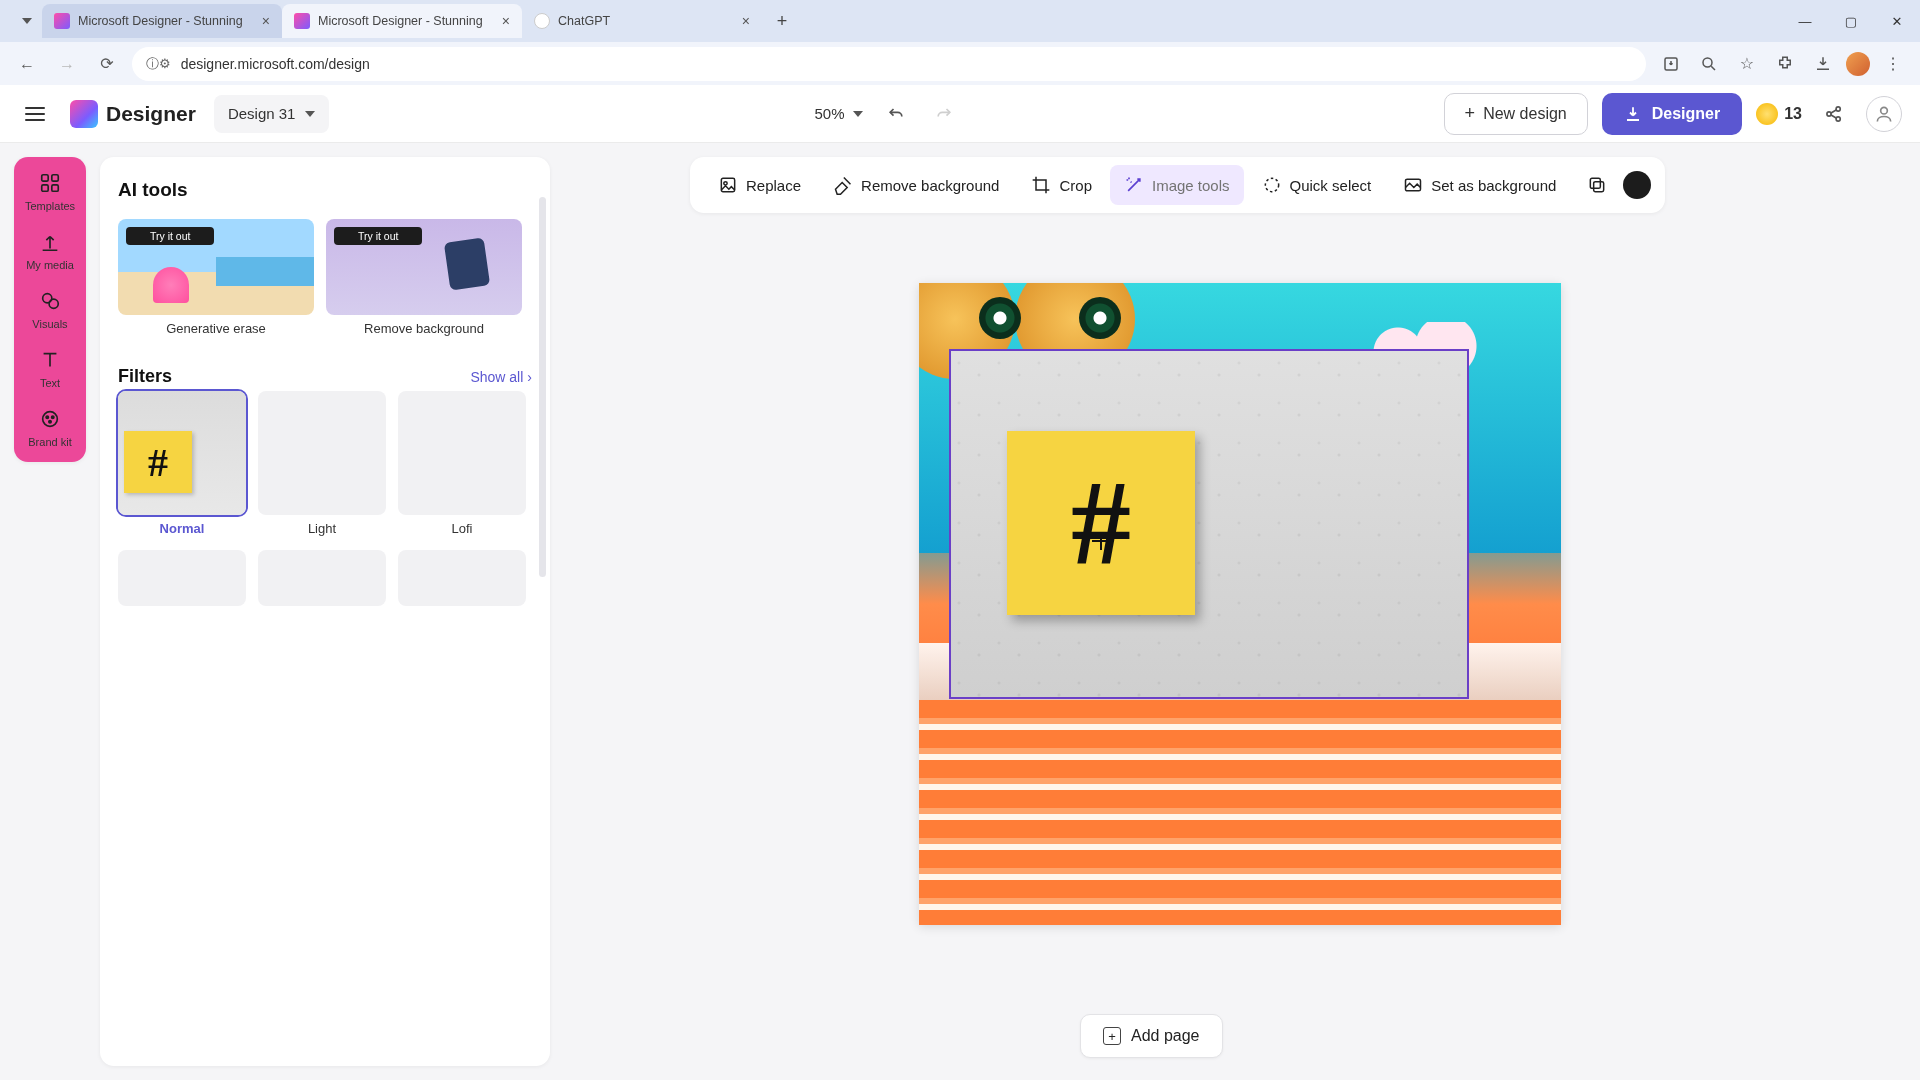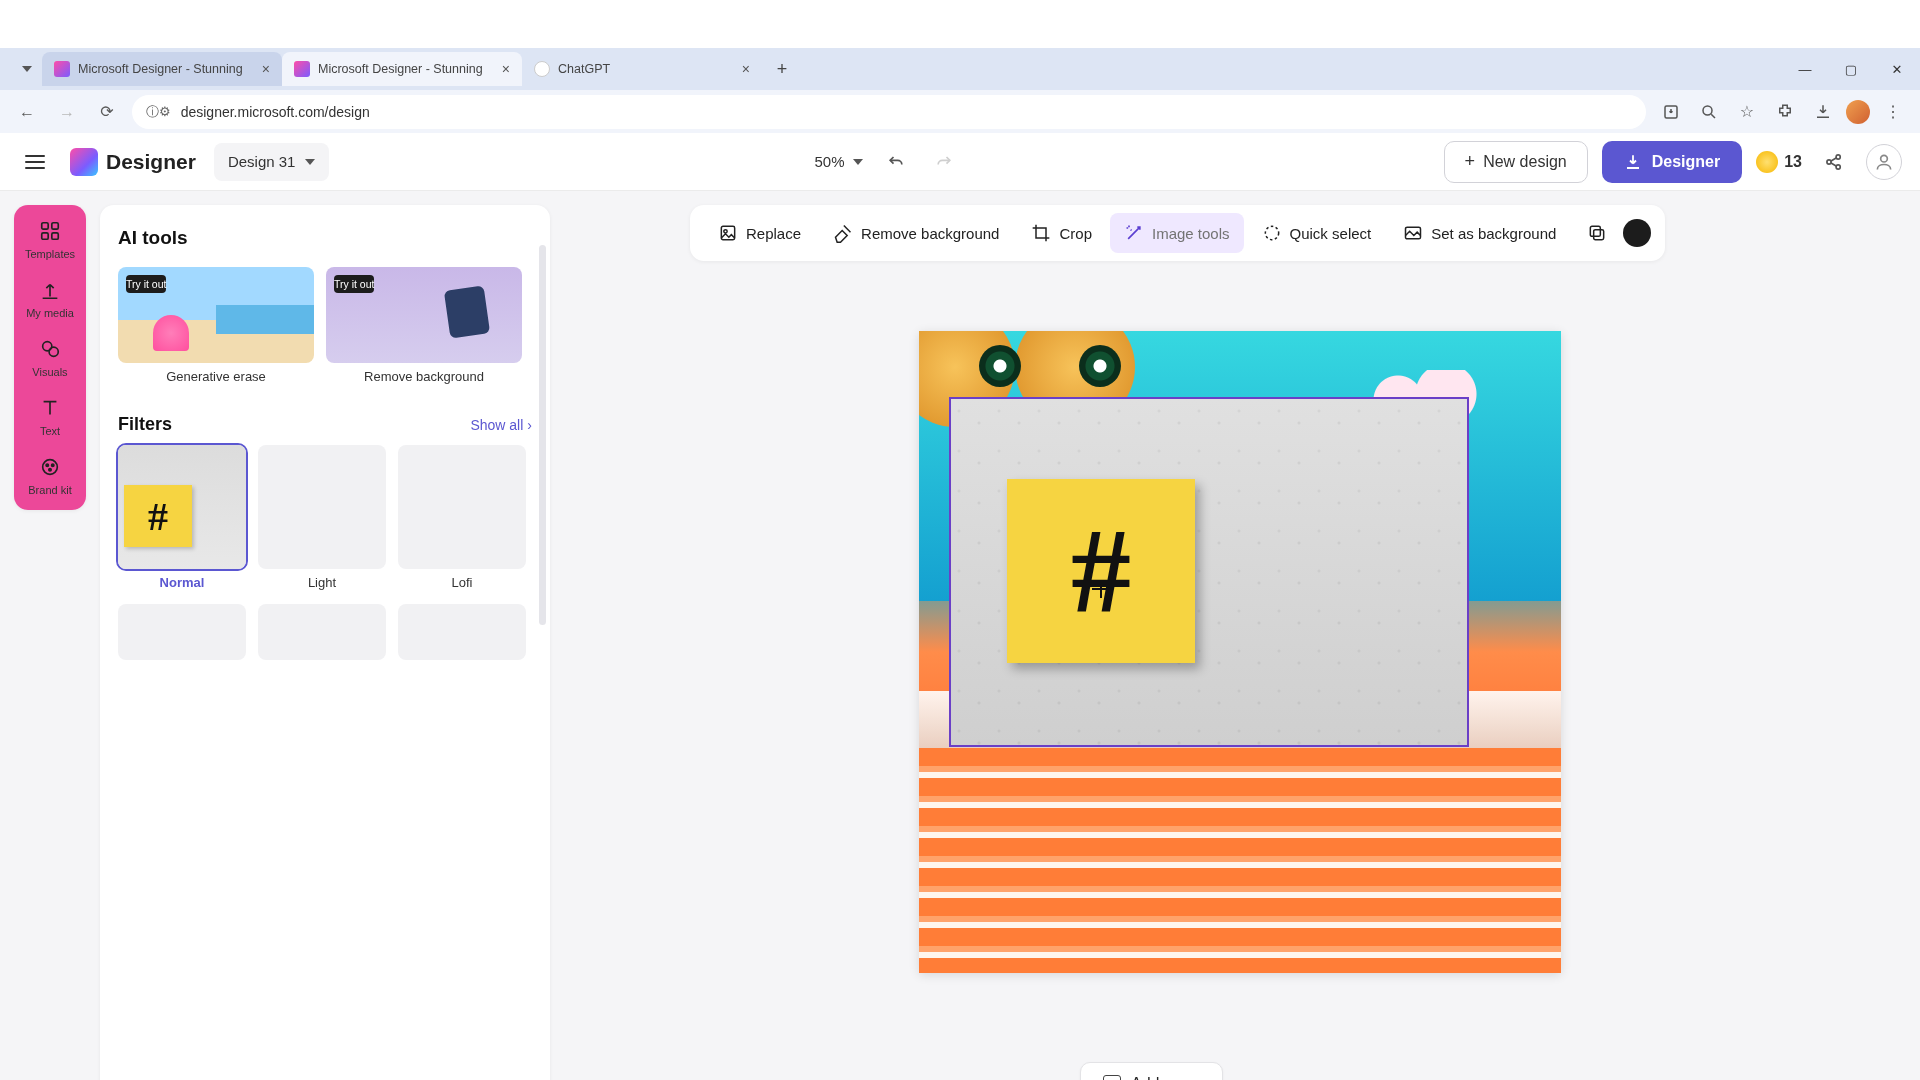--- a/index.html
+++ b/index.html
@@ -1,19 +1,19 @@
 <!DOCTYPE html>
 <html><head>
 <meta charset="utf-8">
 <style>
 * { margin: 0; padding: 0; box-sizing: border-box; font-family: "Segoe UI", -apple-system, sans-serif; }
 html, body { width: 1920px; height: 1080px; overflow: hidden; background: #fff; }
 
 
-.browser-chrome { height: 85px; background: #dde5f4; display: flex; flex-direction: column; margin-top: 48px; }
+.browser-chrome { height: 85px; background: #dde5f4; display: flex; flex-direction: column; }
 .tab-bar { height: 42px; display: flex; align-items: center; padding-left: 12px; gap: 0; }
 .tab { height: 34px; width: 240px; background: #c9d4eb; border-radius: 8px 8px 0 0; display: flex; align-items: center; padding: 0 12px; font-size: 12.5px; color: #444; gap: 8px; cursor: pointer; }
 .tab.active { background: #f1f4fb; }
 .tab-favicon { width: 16px; height: 16px; border-radius: 3px; display: flex; align-items: center; justify-content: center; font-size: 11px; }
 .tab-close { margin-left: auto; font-size: 14px; color: #555; }
 .new-tab { width: 28px; height: 28px; border-radius: 50%; display: flex; align-items: center; justify-content: center; font-size: 18px; color: #444; margin-left: 6px; }
 .window-controls { margin-left: auto; display: flex; }
 .window-btn { width: 46px; height: 42px; display: flex; align-items: center; justify-content: center; font-size: 13px; color: #333; }
 
 .addr-bar { height: 43px; background: #f1f4fb; display: flex; align-items: center; padding: 0 12px; gap: 10px; }
@@ -60,30 +60,30 @@
 .side-panel { position: absolute; left: 100px; top: 14px; width: 450px; bottom: 14px; background: #fff; border-radius: 14px; box-shadow: 0 1px 4px rgba(0,0,0,0.06); padding: 22px 18px; overflow:hidden; }
 .side-scroll { position: absolute; right: 4px; top: 40px; width: 7px; height: 380px; background: #e5e5ea; border-radius: 4px; }
 .panel-title { font-size: 19px; font-weight: 600; color: #111; margin-bottom: 18px; }
 .ai-grid { display: flex; flex-wrap: wrap; gap: 12px; }
 .ai-card { width: 196px; display: flex; flex-direction: column; gap: 6px; align-items:center; }
 .ai-thumb { width: 196px; height: 96px; border-radius: 8px; position: relative; overflow: hidden; }
 .ai-thumb.beach { background: linear-gradient(180deg,#a2d9ff 0%,#a2d9ff 55%,#f2dcb0 55%,#f2dcb0 100%); }
 .ai-thumb.skater { background: linear-gradient(180deg,#c9b8e8 0%, #d6cdee 100%); }
 .ai-thumb.bball { background: linear-gradient(180deg,#d8d8d8,#ededed); filter: none; }
 .ai-thumb.bball::after { content:""; position:absolute; inset:0; backdrop-filter: blur(0px);}
-.chip { position: absolute; top: 8px; left: 8px; background: #1c1c1c; color: #fff; font-size: 10.5px; padding: 3px 0; border-radius: 4px; }
+.chip { position: absolute; top: 8px; left: 8px; background: #1c1c1c; color: #fff; font-size: 10.5px; padding: 3px 24px; border-radius: 4px; }
 .ai-label { font-size: 13px; color: #333; }
 
 .beach-umbrella{position:absolute;left:18%;bottom:12%;width:36px;height:36px;background:radial-gradient(circle,#ff7eb9,#ff4f9e);border-radius:50% 50% 4px 4px;}
 .beach-sea{position:absolute;right:0;top:40%;width:50%;height:30%;background:#5fb8e8;}
 .skater-fig{position:absolute;right:18%;top:22%;width:40px;height:48px;background:#2c3e66;border-radius:6px;transform:rotate(-8deg);}
 .bball-fig{position:absolute;left:30%;top:18%;width:36px;height:70px;background:#b53030;border-radius:8px;}
 .bball-blur{position:absolute;inset:0;background:rgba(200,200,200,0.35);filter:blur(2px);}
 
-.filters-head { display: flex; align-items: center; justify-content: space-between; margin-top: 30px; margin-bottom: 10px; }
+.filters-head { display: flex; align-items: center; justify-content: space-between; margin-top: 30px; margin-bottom: 4px; }
 .filters-title { font-size: 18px; font-weight: 600; color: #111; }
 .show-all { font-size: 14px; color: #5b57d1; display: flex; align-items: center; gap: 4px; font-weight: 500; }
 .filters-row { display: flex; gap: 12px; }
 .filter-card { width: 128px; display: flex; flex-direction: column; gap: 6px; align-items:center; }
 .filter-thumb { width: 128px; height: 124px; border-radius: 8px; background: #f1f1f3; }
 .filter-thumb.selected { outline: 2.5px solid #5b57d1; outline-offset: 0; }
 .filter-thumb.normal { position: relative; overflow:hidden; }
 .concrete-mini{position:absolute;inset:0;background:linear-gradient(180deg,#dcdcdc,#e8e8e8);}
 .note-mini{position:absolute;left:6px;top:40px;width:68px;height:62px;background:#f6d441;box-shadow:2px 2px 4px rgba(0,0,0,0.2);display:flex;align-items:center;justify-content:center;}
 .hash-mini{font-size:40px;font-weight:900;color:#111;font-family:serif;}

